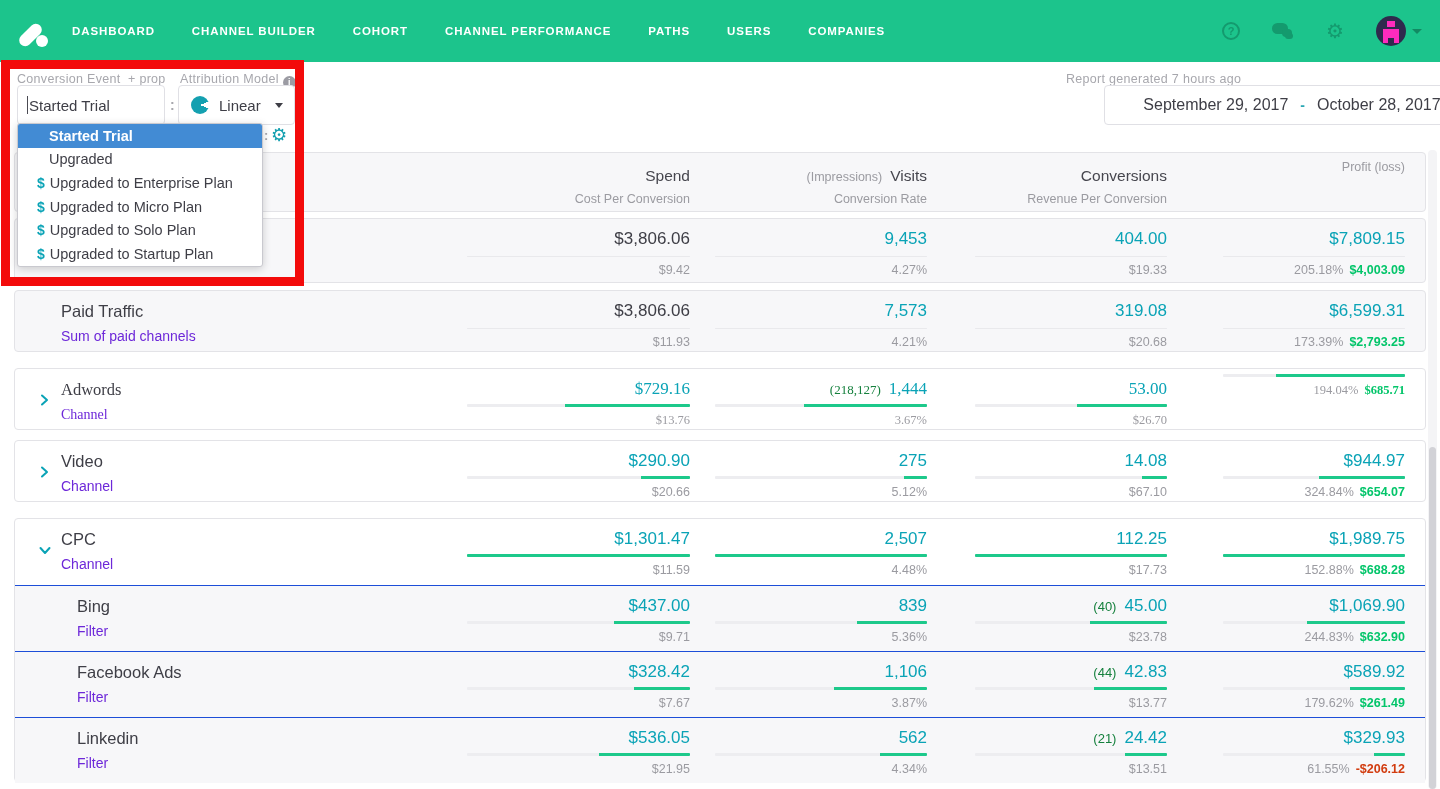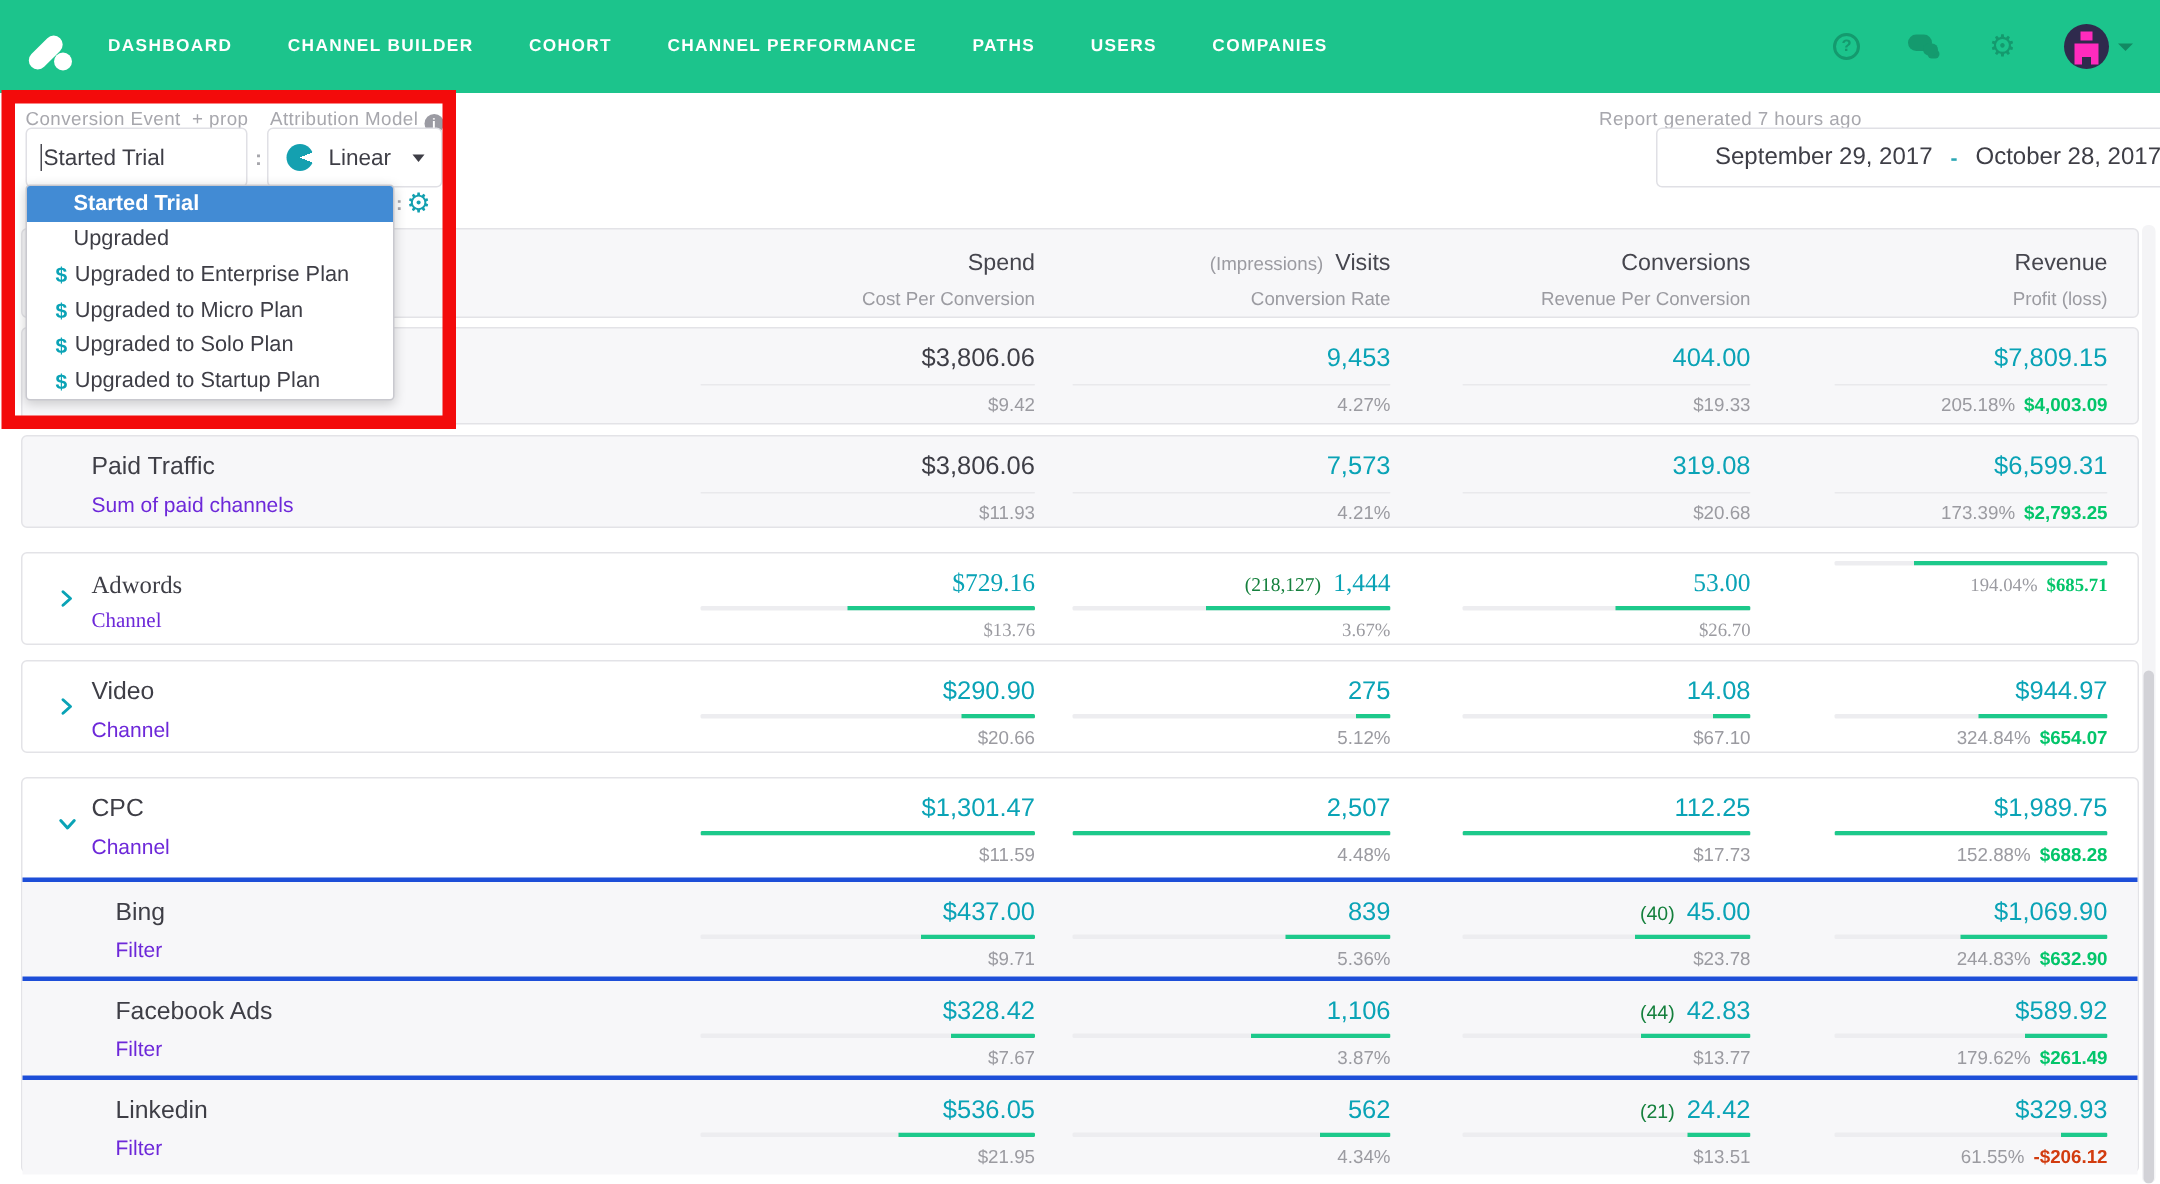--- a/index.html
+++ b/index.html
@@ -55,21 +55,21 @@
   
   .card { position:absolute; left:14px; width:1412px; background:#fff; border:1px solid #e3e3e7; border-radius:4px; }
   .card.gray { background:#f7f7f9; }
   .hcell { position:absolute; top:0; height:100%; }
   .htitle { text-align:right; font-size:15.5px; color:#46464e; padding-top:14px; }
   .htitle .pre { color:#9b9ba1; font-size:12.5px; margin-right:8px; }
   .hsub { text-align:right; font-size:12.5px; color:#9b9ba1; margin-top:7px; }
 
   .row { position:relative; height:64px; }
   .grow { height:66px; }
-  .row.subrow { background:#f7f7f9; border-top:3px solid #1d4ed8; }
+  .row.subrow { background:#f7f7f9; border-top:1px solid #1d4ed8; }
   .row.cpcrow { border-radius:4px 4px 0 0; }
   .namebox { position:absolute; left:46px; top:11px; }
   .namebox.indent { left:62px; }
   .rname { font-size:16.5px; color:#3e3e46; }
   .rsub { font-size:14px; color:#6d28d9; margin-top:7px; }
   .chev { position:absolute; left:24px; top:23px; }
 
   .cell { position:absolute; top:0; height:100%; }
   .c1 { left:452px; width:223px; }
   .c2 { left:700px; width:212px; }
@@ -178,21 +178,20 @@
     </div>
     <div class="hcell c3">
       <div class="htitle">Conversions</div>
       <div class="hsub">Revenue Per Conversion</div>
     </div>
     <div class="hcell c2">
       <div class="htitle"><span class="pre">(Impressions)</span><span>Visits</span></div>
       <div class="hsub">Conversion Rate</div>
     </div>
     <div class="hcell c4">
-      <div class="htitle">Revenue</div>
       <div class="hsub">Profit (loss)</div>
     </div>
   </div>
 
   <div class="card gray" style="top:218px; height:65px;">
     <div class="row total" style="height:63px;">
       <div class="cell c1">
           <div class="val dark">$3,806.06</div>
           <div class="bar">
             <span class="fill" style="width: 0%;"></span>

